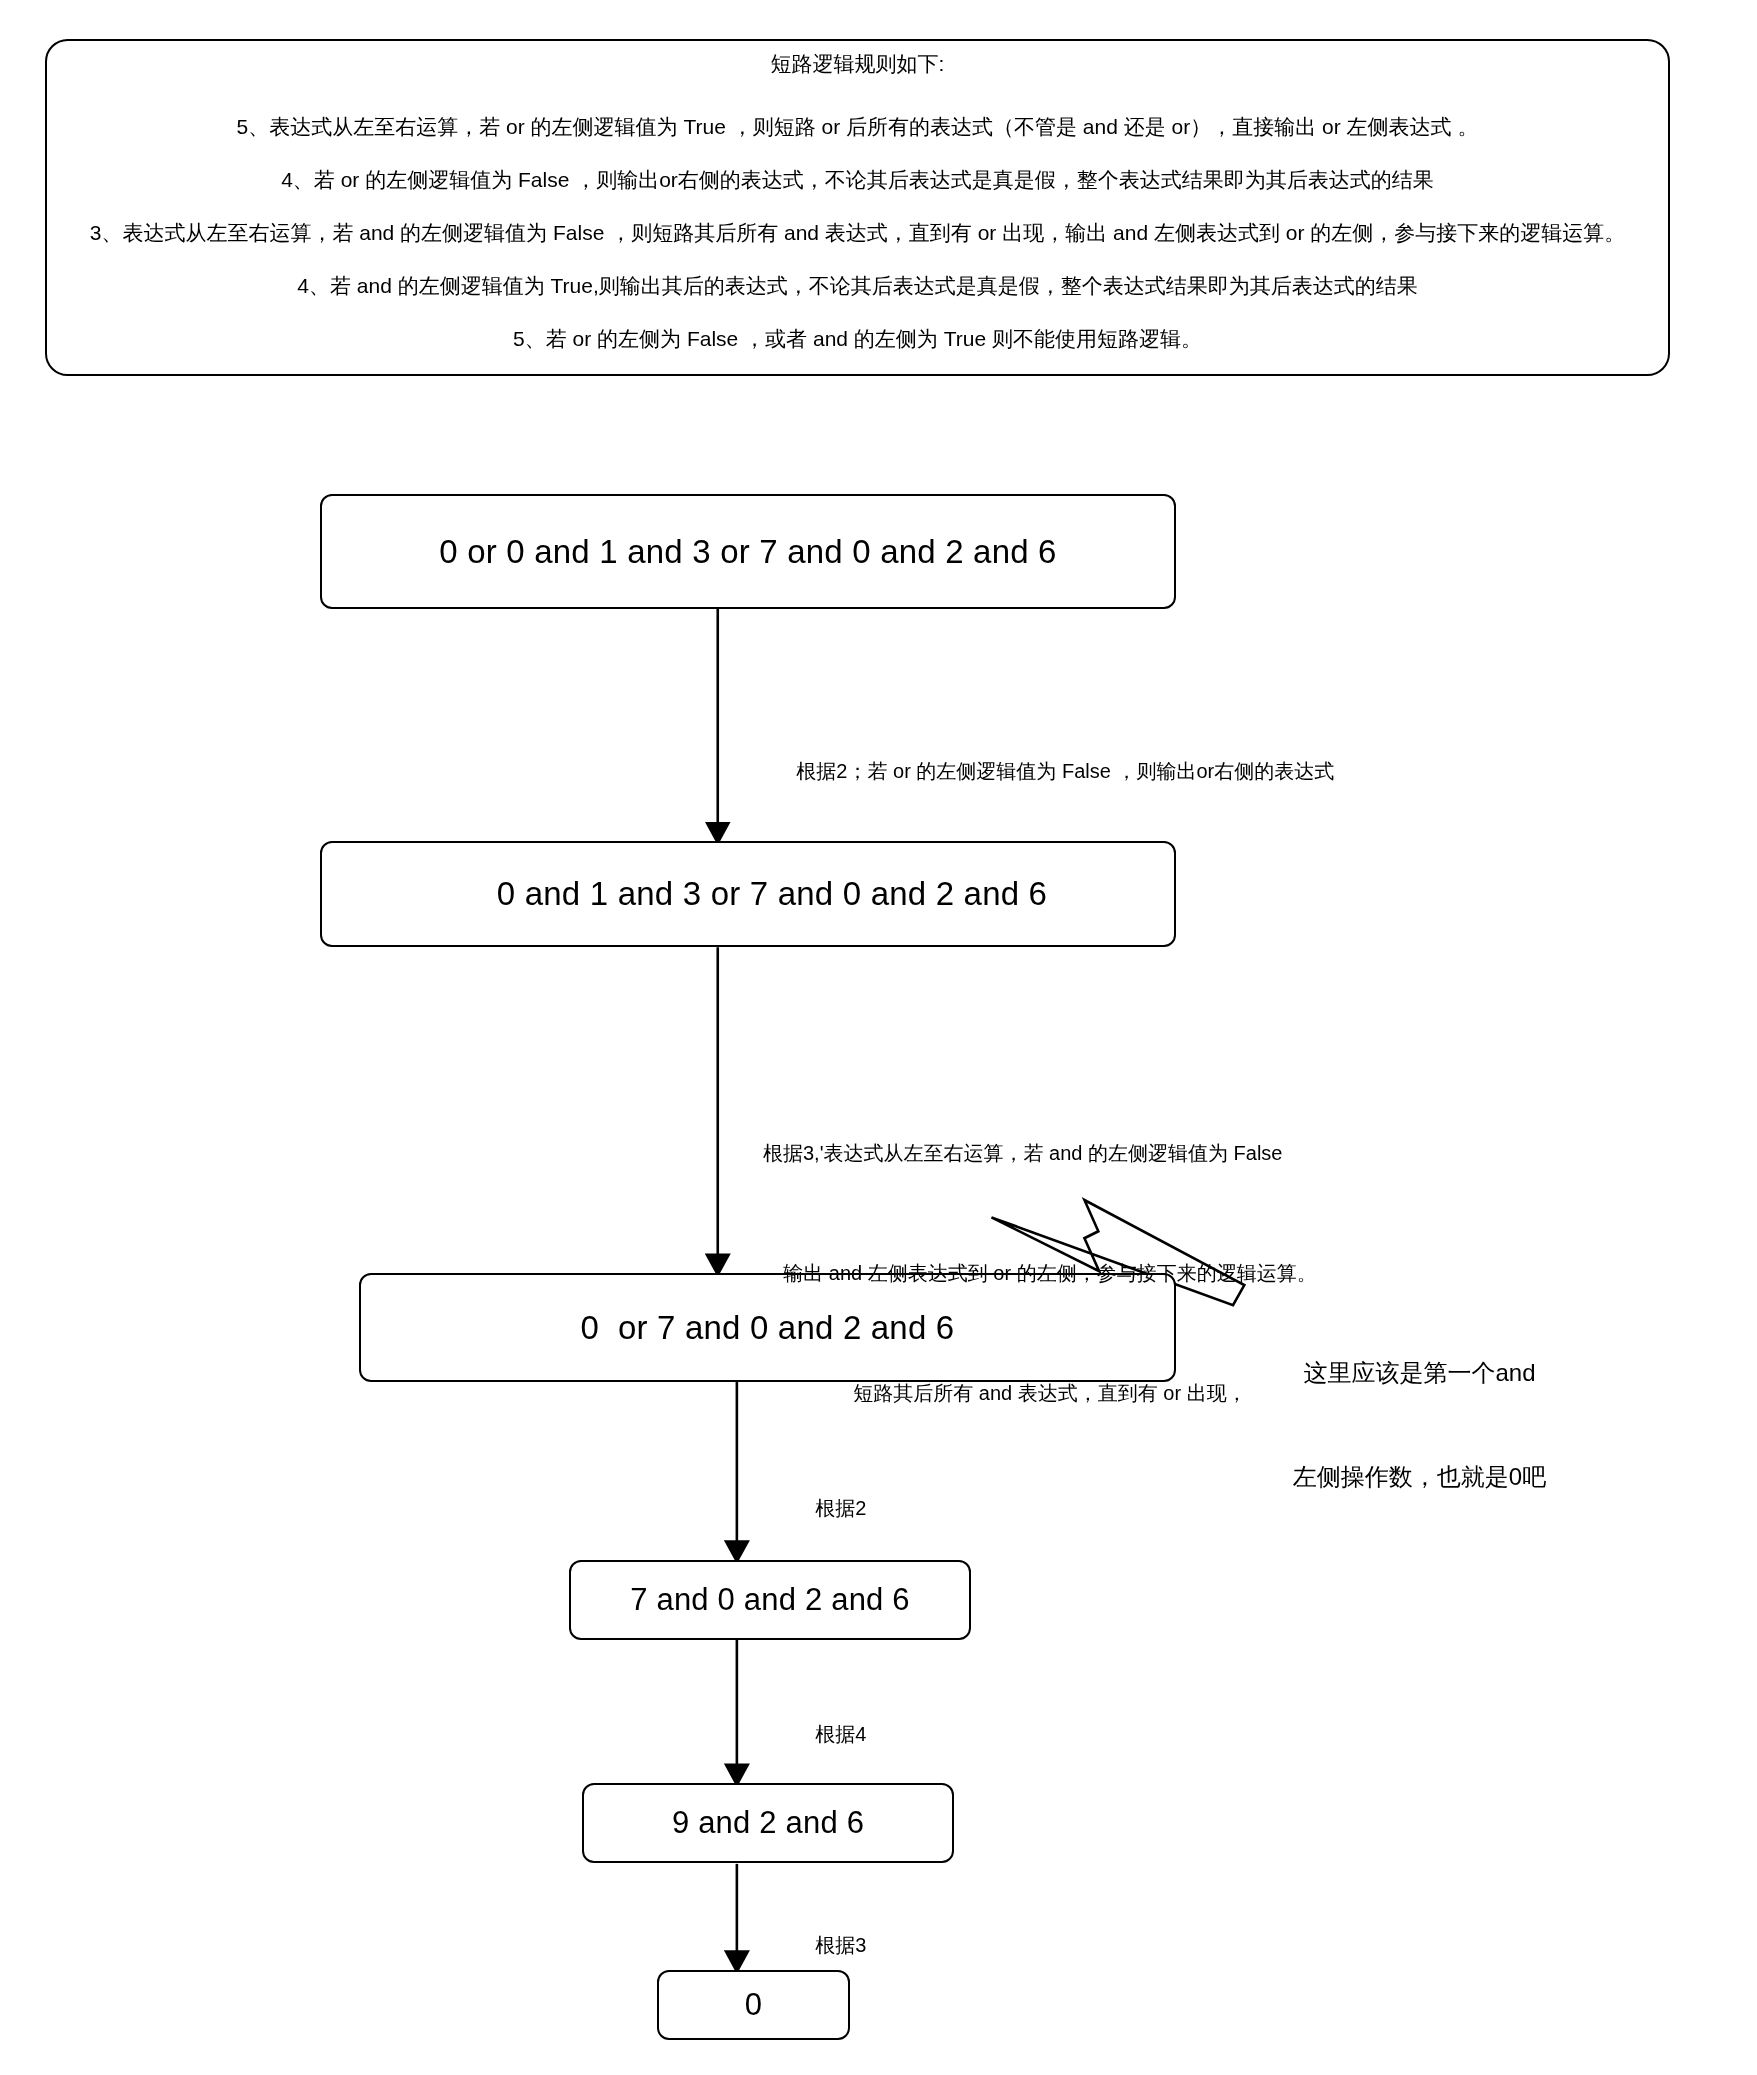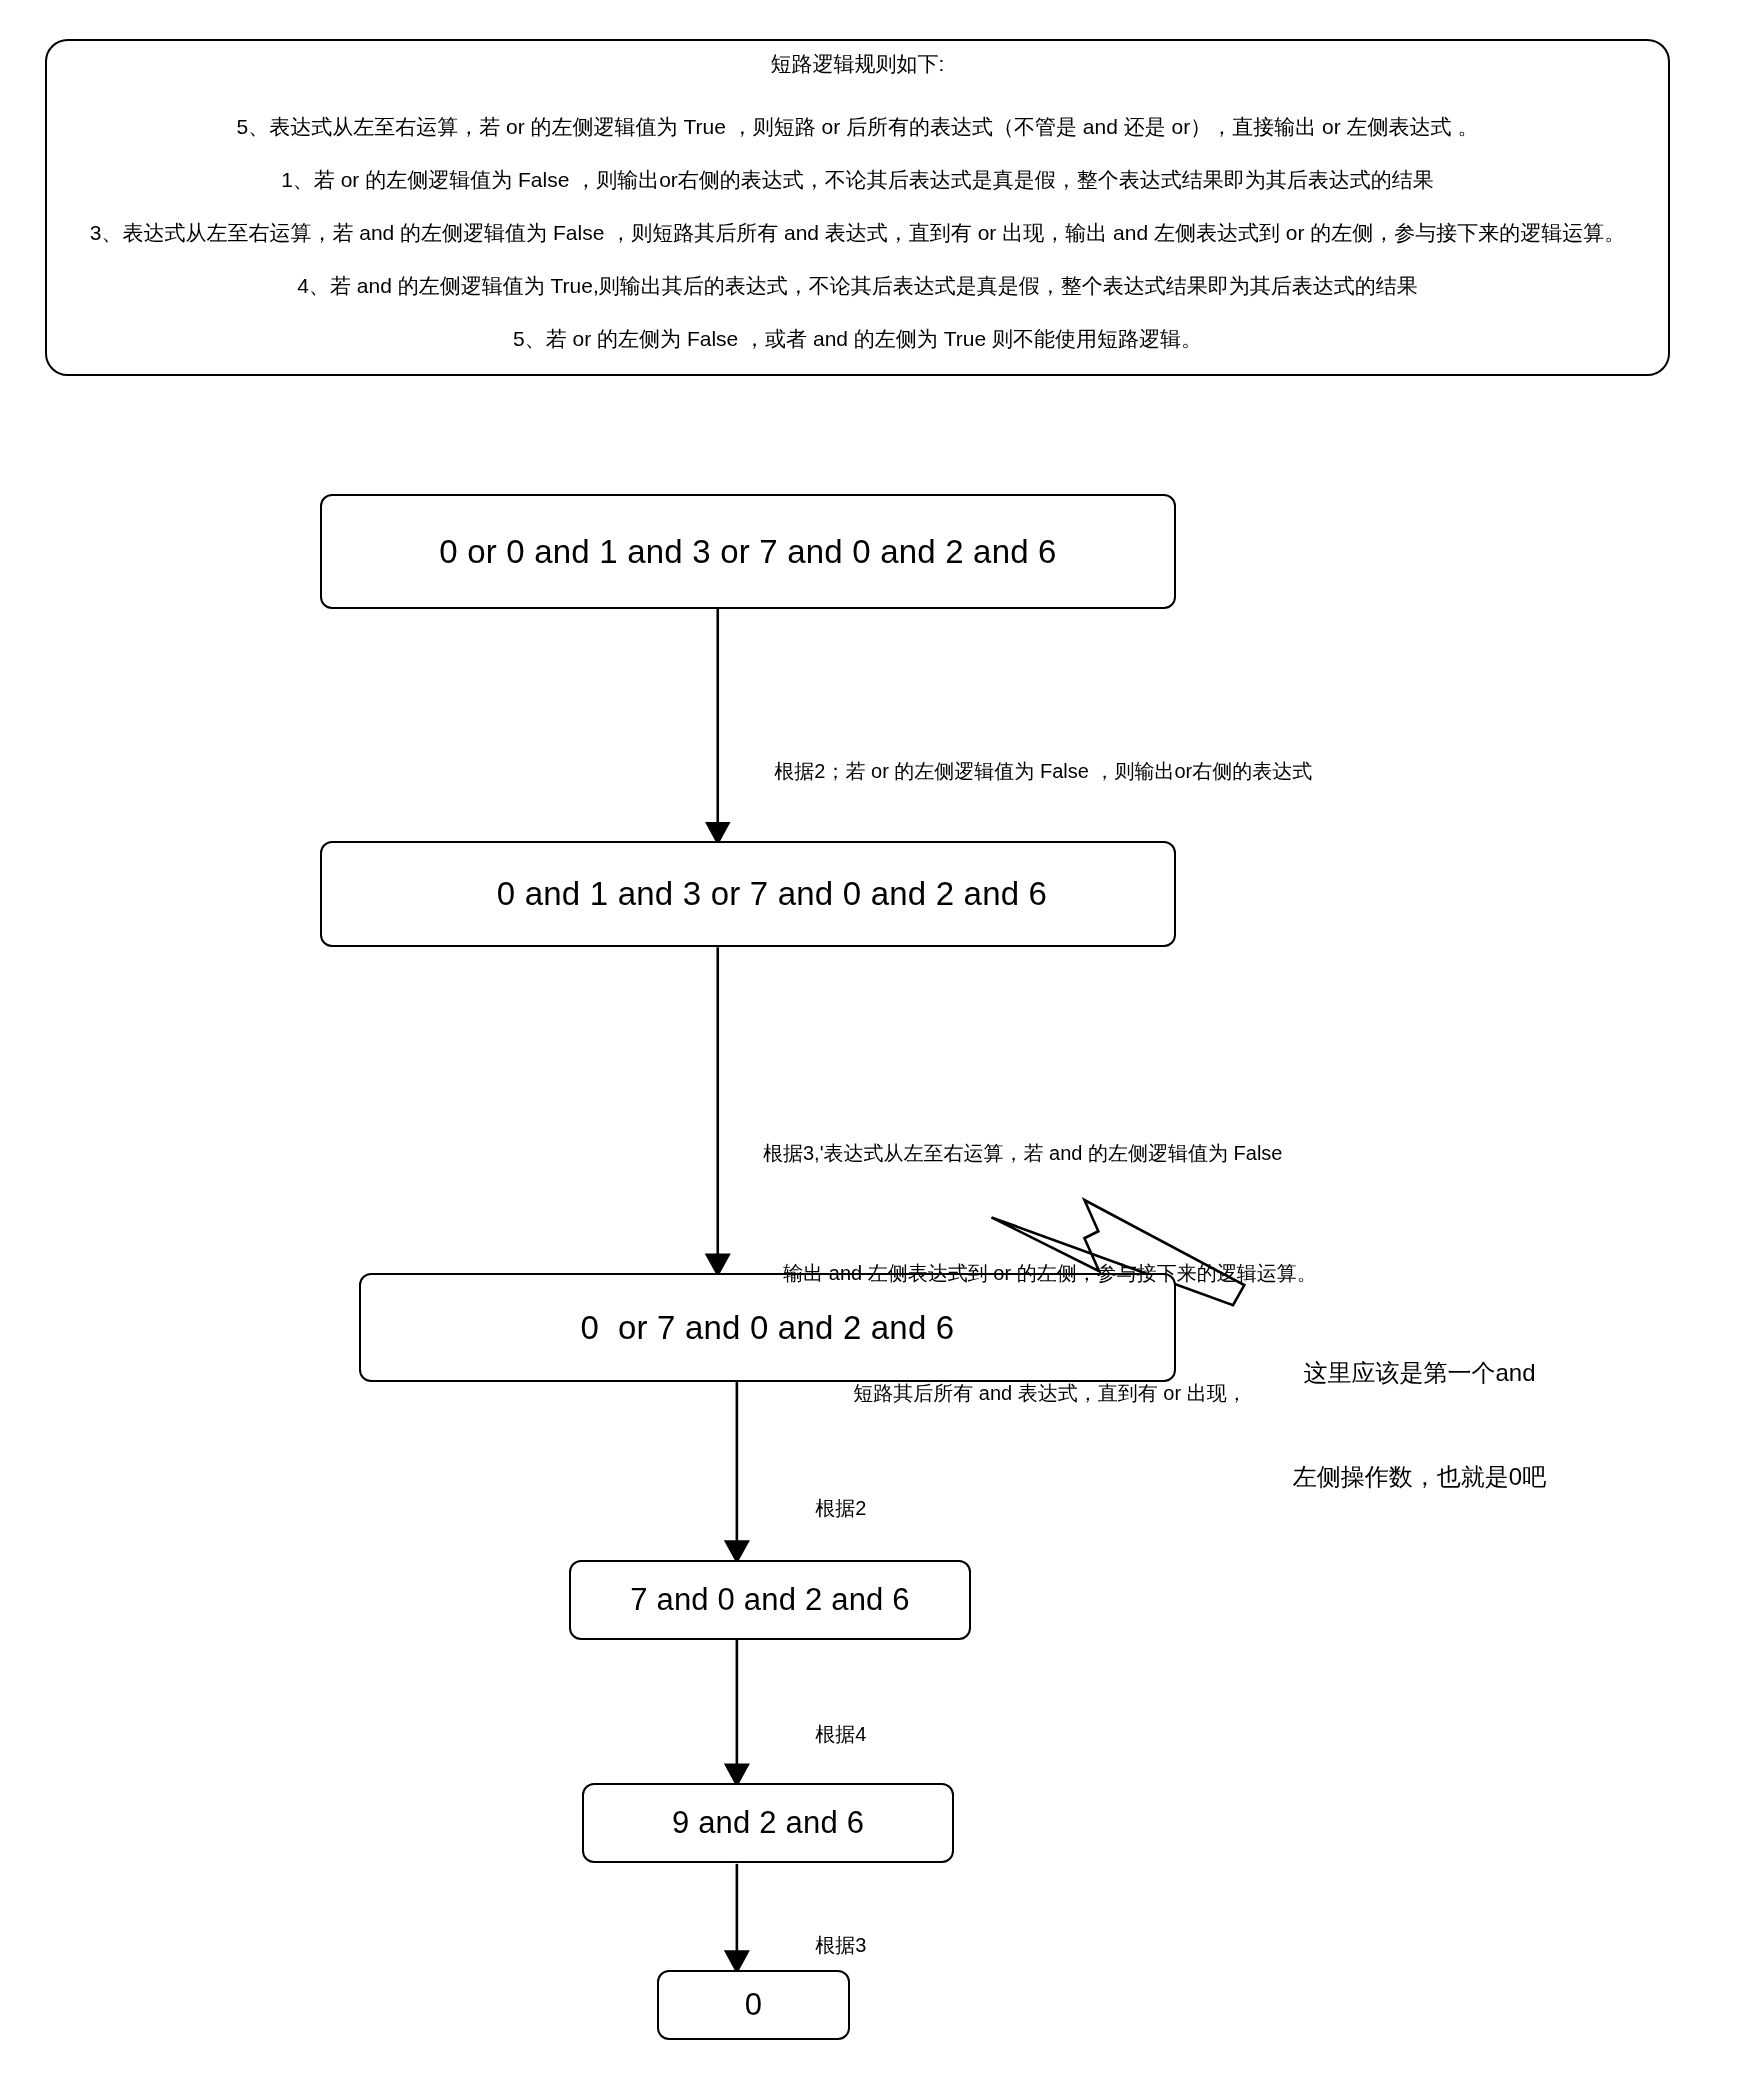--- a/index.html
+++ b/index.html
@@ -117,21 +117,21 @@
 </style>
 </head>
 <body>
 
 <div id="page">
 
   <div class="rules-panel">
     <div class="rules-inner">
       <div class="rules-title">短路逻辑规则如下:</div>
       <div class="rule-line">5、表达式从左至右运算，若 or 的左侧逻辑值为 True ，则短路 or 后所有的表达式（不管是 and 还是 or），直接输出 or 左侧表达式 。</div>
-      <div class="rule-line">1、若 or 的左侧逻辑值为 False ，则输出or右侧的表达式，不论其后表达式是真是假，整个表达式结果即为其后表达式的结果</div>
+      <div class="rule-line">4、若 or 的左侧逻辑值为 False ，则输出or右侧的表达式，不论其后表达式是真是假，整个表达式结果即为其后表达式的结果</div>
       <div class="rule-line">3、表达式从左至右运算，若 and 的左侧逻辑值为 False ，则短路其后所有 and 表达式，直到有 or 出现，输出 and 左侧表达式到 or 的左侧，参与接下来的逻辑运算。</div>
       <div class="rule-line">4、若 and 的左侧逻辑值为 True,则输出其后的表达式，不论其后表达式是真是假，整个表达式结果即为其后表达式的结果</div>
       <div class="rule-line">5、若 or 的左侧为 False ，或者 and 的左侧为 True 则不能使用短路逻辑。</div>
     </div>
   </div>
 
   <svg class="overlay" viewBox="0 0 2022 2388">
     <defs>
       <marker id="arrow" viewBox="0 0 12 12" refX="9" refY="6" markerWidth="10" markerHeight="10" orient="auto-start-reverse">
         <path d="M 0 0 L 11 6 L 0 12 z" fill="#000000"></path>
@@ -177,21 +177,21 @@
     </div>
 
     <div class="node node-small" style="left:549px; top:1783px; width:372px; height:80px;">
       <span>9 and 2 and 6</span>
     </div>
 
     <div class="node node-small" style="left:624px; top:1970px; width:193px; height:70px;">
       <span>0</span>
     </div>
 
-    <div class="edge-label" style="left:708px; top:714px;">
+    <div class="edge-label" style="left:730px; top:714px;">
       <span>根据2；若 or 的左侧逻辑值为 False ，则输出or右侧的表达式</span>
     </div>
 
     <div class="edge-label multiline" style="left:730px; top:1053px; width:574px; text-align:left;">
       <div>根据3,'表达式从左至右运算，若 and 的左侧逻辑值为 False</div>
       <div style="text-align:center;">输出 and 左侧表达式到 or 的左侧，参与接下来的逻辑运算。</div>
       <div style="text-align:center;">短路其后所有 and 表达式，直到有 or 出现，</div>
     </div>
 
     <div class="edge-label" style="left:749px; top:1451px;">

